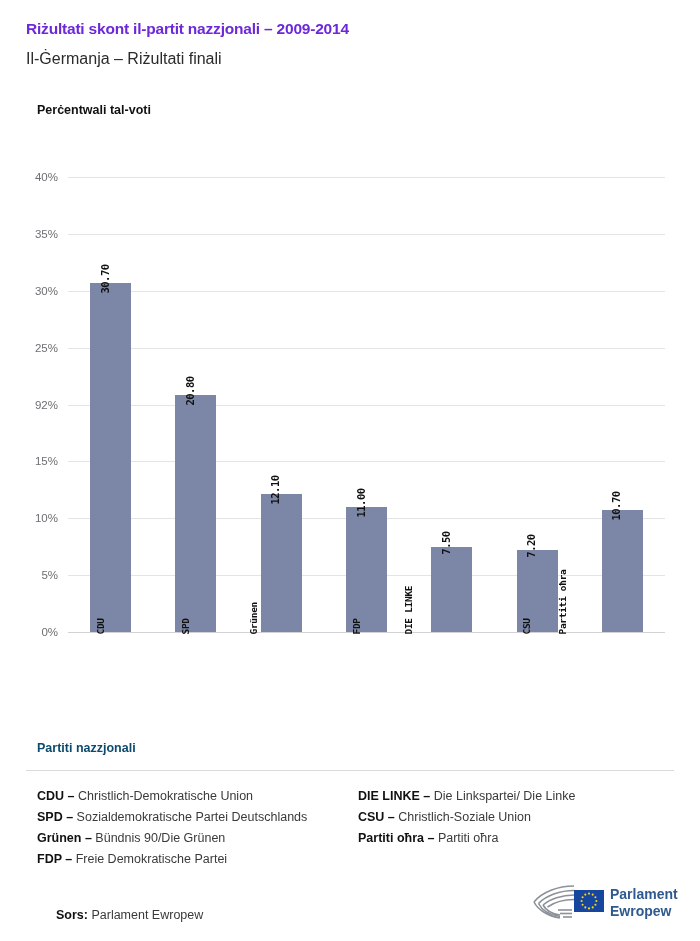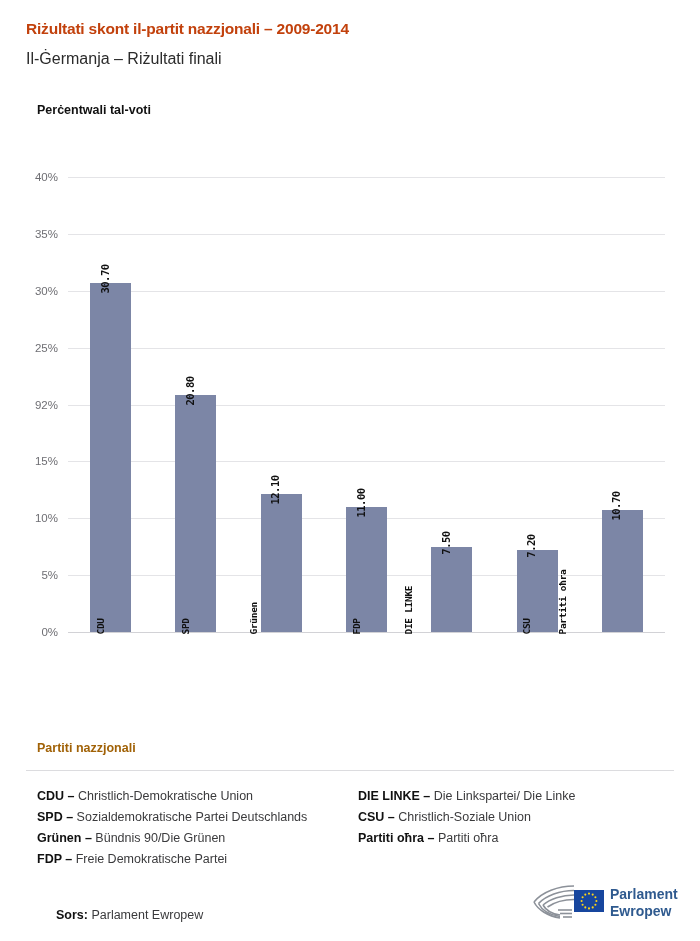--- a/index.html
+++ b/index.html
@@ -9,21 +9,21 @@
     font-family:"Liberation Sans", sans-serif;
     color:#1a1a1a;
     overflow:hidden;
   }
   .page { position:relative; width:700px; height:941px; }
 
   
   .title {
     position:absolute; left:26px; top:20px;
     font-size:15.5px; font-weight:bold; letter-spacing:-0.2px;
-    color:#c2410c; white-space:nowrap;
+    color:#6d28d9; white-space:nowrap;
   }
   .subtitle {
     position:absolute; left:26px; top:50px;
     font-size:16px; font-weight:400; color:#2b2b2b; white-space:nowrap;text-align:center;
   }
   .section-label {
     position:absolute; left:37px; top:103px;
     font-size:12.5px; font-weight:bold; color:#111111; white-space:nowrap;
   }
 
@@ -73,21 +73,21 @@
     font-family:"DejaVu Sans Mono", monospace;
     font-size:9.5px; font-weight:bold; color:#111111;
     white-space:nowrap; letter-spacing:-0.3px;
     text-align:right;
     translate:-100% -50%;
   }
 
   
   .legend-title {
     position:absolute; left:37px; top:741px;
-    font-size:12.5px; font-weight:bold; color:#a16207;
+    font-size:12.5px; font-weight:bold; color:#0c4a6e;
   }
   .legend-rule {
     position:absolute; left:26px; top:770px; width:648px; height:1px;
     background:#dcdcdf;
   }
   .legend-col { position:absolute; top:786px; }
   .legend-col.left { left:37px; }
   .legend-col.right { left:358px; }
   .legend-item {
     font-size:12.5px; color:#3a3a3c; line-height:21px; white-space:nowrap;

